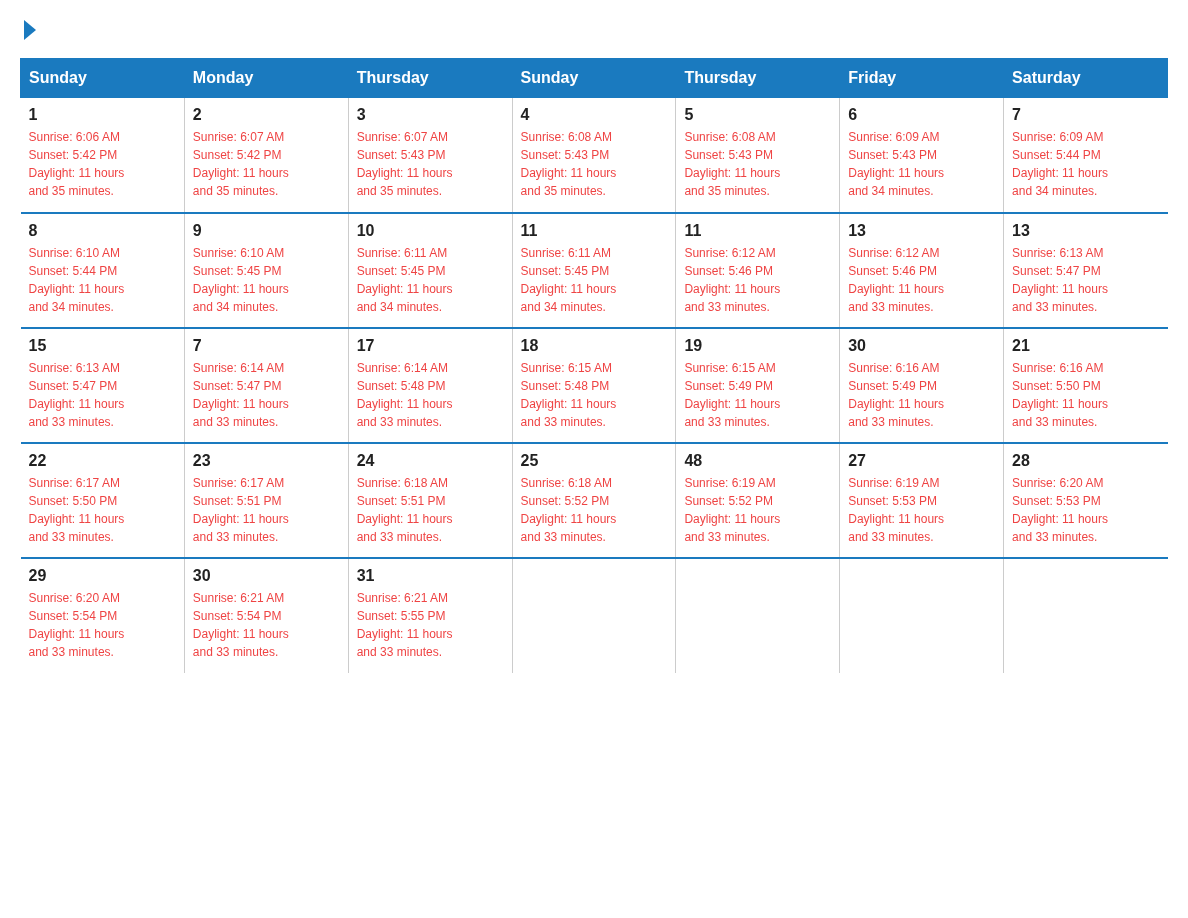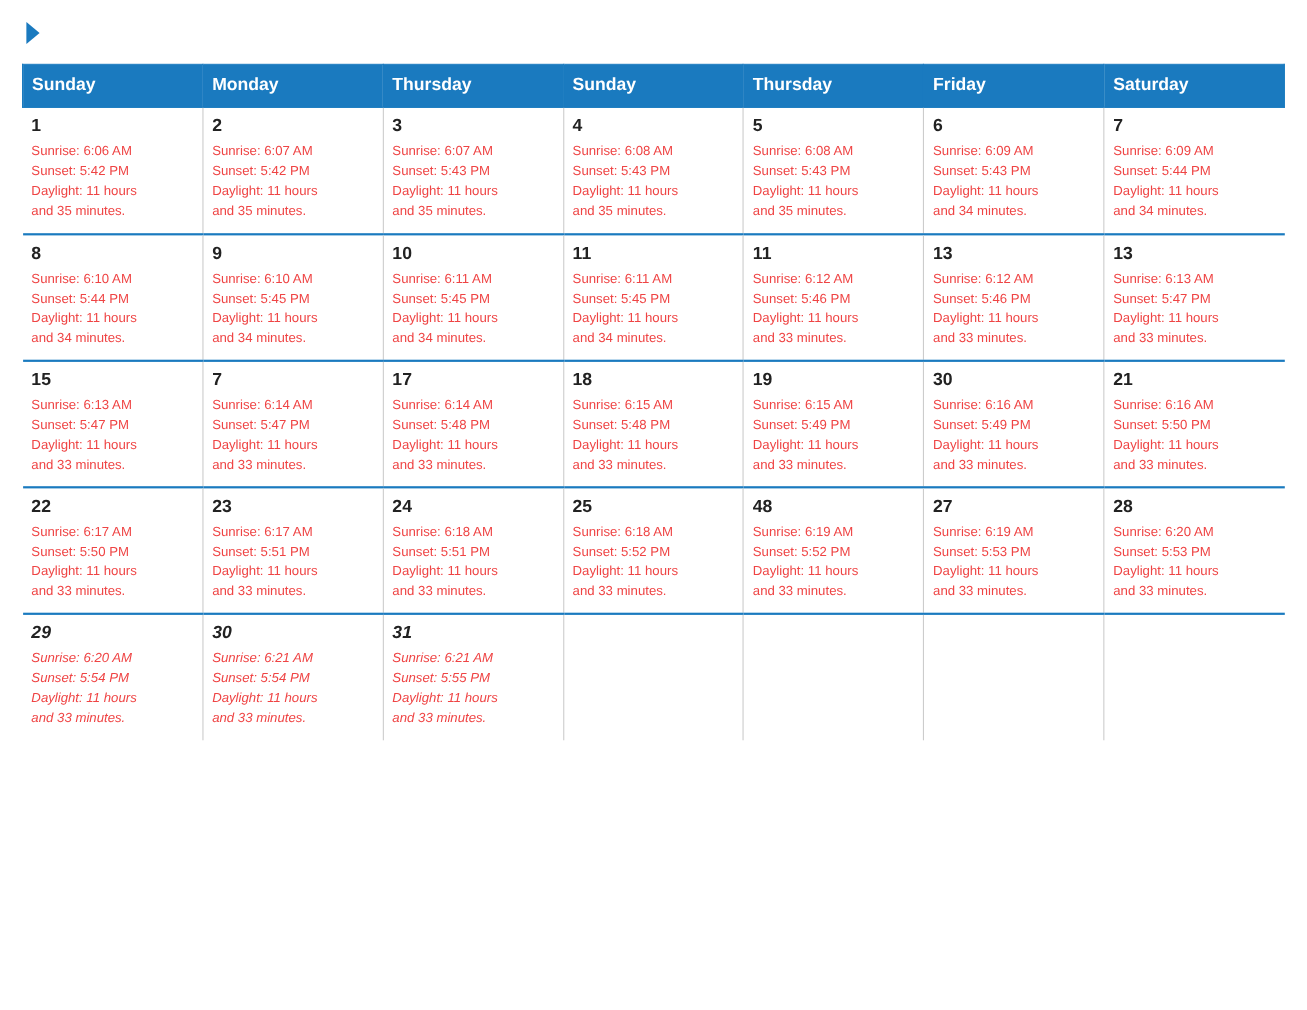--- a/index.html
+++ b/index.html
@@ -85,21 +85,20 @@
       border-bottom: 2px solid #1a7abf;
     }
     .calendar tbody tr td:first-child {
       border-left: none;
     }
     .calendar tbody tr td:last-child {
       border-right: none;
     }
     .calendar tbody tr:last-child td {
       border-bottom: none;
-      font-style: italic;
     }
     .day-number {
       font-size: 16px;
       font-weight: bold;
       margin-bottom: 4px;
       display: block;
     }
     .day-info {
       font-size: 12px;
       line-height: 1.5;

